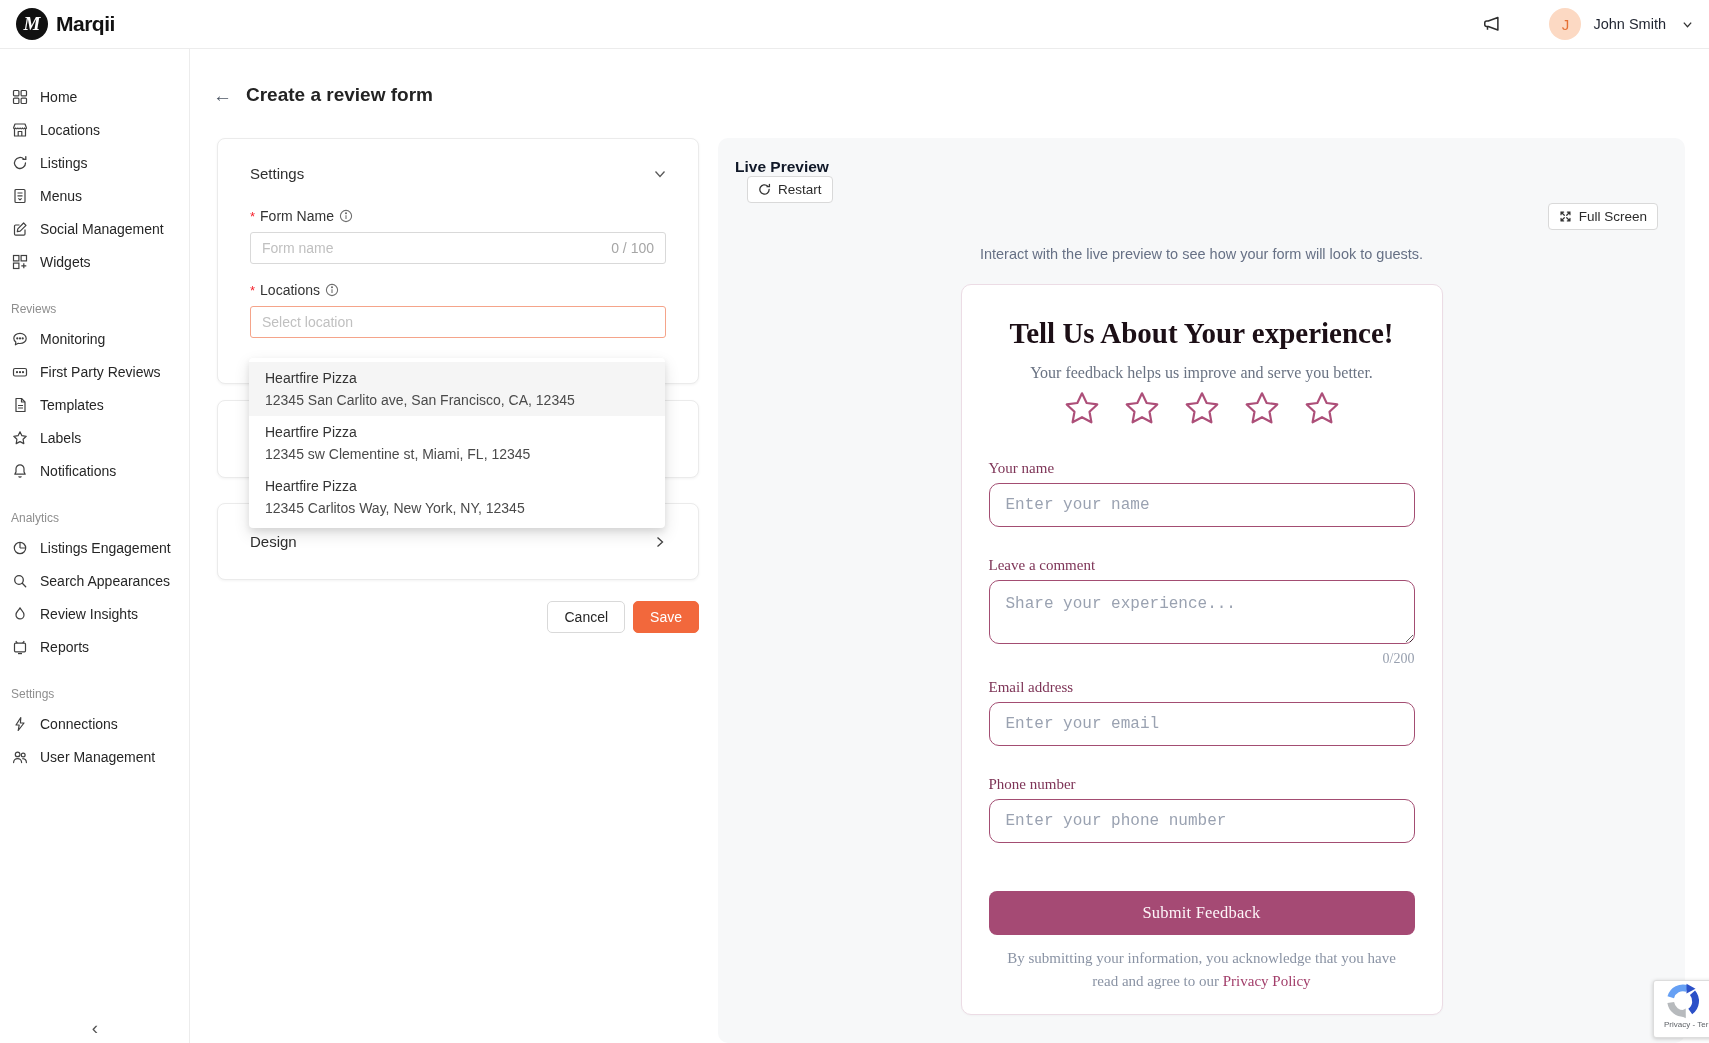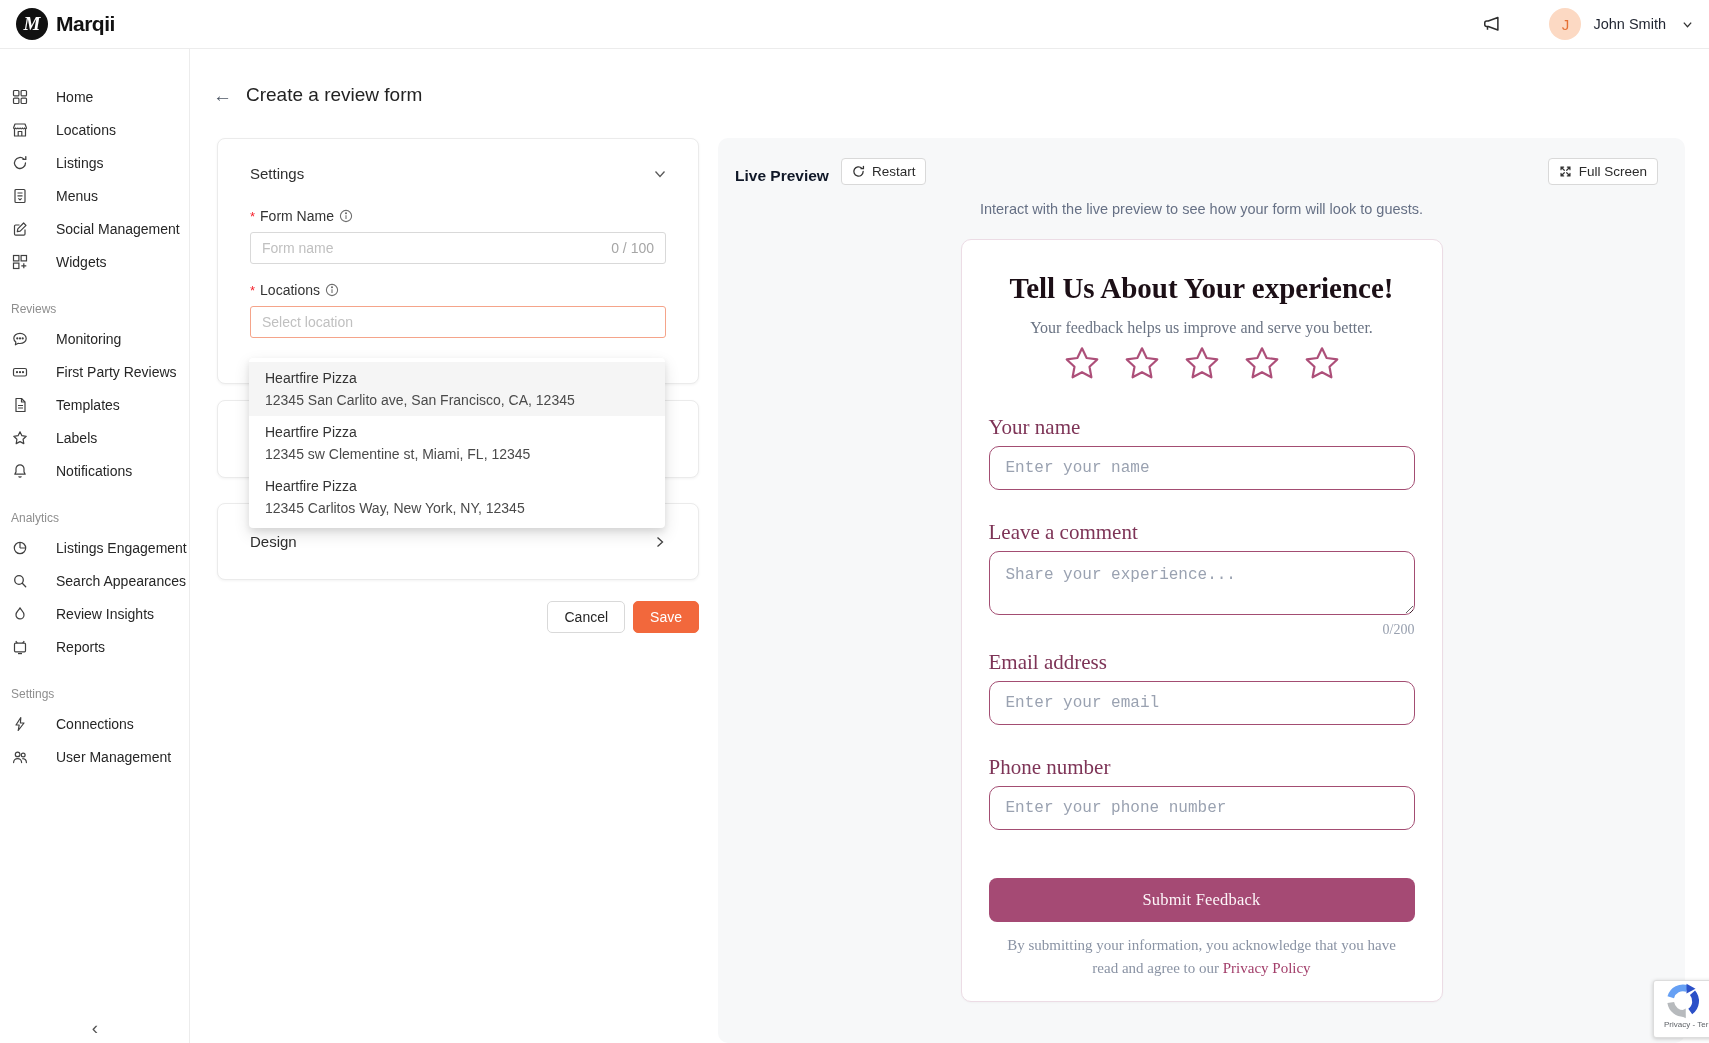--- a/index.html
+++ b/index.html
@@ -21,31 +21,31 @@
   .brand-name { font-size:21px; font-weight:800; color:#111; letter-spacing:-0.5px; }
   .topbar-right { margin-left:auto; display:flex; align-items:center; gap:16px; }
   .megaphone { margin-right:32px; }
   .avatar { width:32px; height:32px; border-radius:50%; background:#fcd9c3; color:#e46f33;
     display:flex; align-items:center; justify-content:center; font-size:15px; }
   .user-name { font-size:14.5px; color:#1f2430; margin-left:-4px; }
 
   
   .sidebar { position:absolute; top:49px; left:0; width:190px; bottom:0;
     background:#fff; border-right:1px solid #ececec; padding-top:31px; z-index:30; }
-  .nav-item { display:flex; align-items:center; gap:28px; height:33px; padding-left:11px;
+  .nav-item { display:flex; align-items:center; gap:12px; height:33px; padding-left:11px;
     font-size:14px; color:#262626; cursor:pointer; }
   .nav-item .nico { width:17px; display:flex; justify-content:center; }
   .nav-section { margin:24px 0 6px 11px; font-size:12px; color:#8e8e8e; }
   .collapse-ch { position:absolute; bottom:4px; left:0; width:190px; text-align:center;
     font-size:19px; color:#555; cursor:pointer; }
 
   
   .page-head { position:absolute; left:213px; top:84px; display:flex; align-items:center; gap:14px; }
   .back-arrow { font-size:19px; color:#4b5563; cursor:pointer; line-height:1; }
-  .page-title { font-size:19px; font-weight:400; color:#232323; }
+  .page-title { font-size:19px; font-weight:700; color:#232323; }
 
   .card { position:absolute; background:#fff; border:1px solid #ebebeb; border-radius:8px;
     box-shadow:0 1px 3px rgba(0,0,0,.05); }
   .settings-card { left:217px; top:138px; width:482px; height:246px; padding:26px 32px 0; }
   .card-head { display:flex; align-items:center; justify-content:space-between; }
   .card-title { font-size:15px; color:#2f2f2f; }
   .form-label { display:flex; align-items:center; gap:5px; margin-top:26px; font-size:14px; color:#333; }
   .req { color:#f5222d; font-size:13px; }
   .input-wrap { margin-top:8px; height:32px; border:1px solid #d9d9d9; border-radius:3px;
     display:flex; align-items:center; padding:0 11px; background:#fff; }
@@ -70,38 +70,38 @@
   .actions-row { position:absolute; left:217px; top:601px; width:482px;
     display:flex; justify-content:flex-end; gap:8px; }
   .btn { height:32px; padding:0 16px; border-radius:5px; font-size:14px; cursor:pointer;
     font-family:"Liberation Sans",sans-serif; display:inline-flex; align-items:center; }
   .btn-cancel { background:#fff; border:1px solid #d9d9d9; color:#262626; }
   .btn-save { background:#f2683c; border:1px solid #f2683c; color:#fff; }
 
   
   .preview-panel { position:absolute; left:718px; top:138px; width:967px; height:905px;
     background:#f7f8f9; border-radius:10px; }
-  .pv-header { display:flex; align-items:flex-end; padding:20px 27px 0 17px; }
+  .pv-header { display:flex; align-items:flex-start; padding:20px 27px 0 17px;flex-direction:column; }
   .pv-title { font-size:15.5px; font-weight:700; color:#101828; }
   .btn-sm { height:27px; display:inline-flex; align-items:center; gap:7px; background:#fff;
     border:1px solid #d9d9d9; border-radius:4px; padding:12px 10px; font-size:13.5px;
     color:#2b2b2b; cursor:pointer; font-family:"Liberation Sans",sans-serif; }
   .restart-btn { margin-left:12px; }
   .fullscreen-btn { margin-left:auto; }
   .pv-hint { margin-top:16px; text-align:center; font-size:14.5px; color:#667085; }
 
   .pv-card { width:482px; margin:22px auto 0; background:#fff; border:1px solid #ecdce5;
     border-radius:10px; padding:26px 27px 22px; box-shadow:0 1px 2px rgba(0,0,0,.03);
     font-family:"Liberation Serif",serif; }
   .pv-h1 { font-size:29px; font-weight:700; color:#1c0f16; text-align:center; margin-top:6px; }
   .pv-sub { font-size:16px; color:#6a7383; text-align:center; margin-top:14px; }
   .pv-rate-label { font-size:15.5px; color:#7e3457; text-align:center; margin-top:22px; }
   .stars { display:flex; justify-content:center; gap:22px; margin-top:8px; }
   .star { cursor:pointer; }
-  .pv-label { font-size:21px; color:#7e3457; margin:30px 0 6px; }
+  .pv-label { font-size:15px; color:#7e3457; margin:30px 0 6px; }
   .pv-label.first { margin-top:32px; }
   .pv-input { width:100%; height:44px; border:1.5px solid #a34d72; border-radius:10px;
     padding:0 16px; font-family:Liberation Mono, monospace; font-size:16px; color:#333;
     background:#fff; outline:none; }
   .pv-input::placeholder { color:#9aa2b1; }
   textarea.pv-input { height:64px; padding:12px 16px; line-height:1.4; }
   .pv-counter { text-align:right; font-size:14px; color:#98a0af; margin-top:3px; }
   .pv-label.after-counter { margin-top:12px; }
   .pv-submit { display:block; width:100%; height:44px; margin-top:48px; background:#a54a74;
     border:none; border-radius:8px; color:#fdf6f9; font-family:"Liberation Serif",serif;

